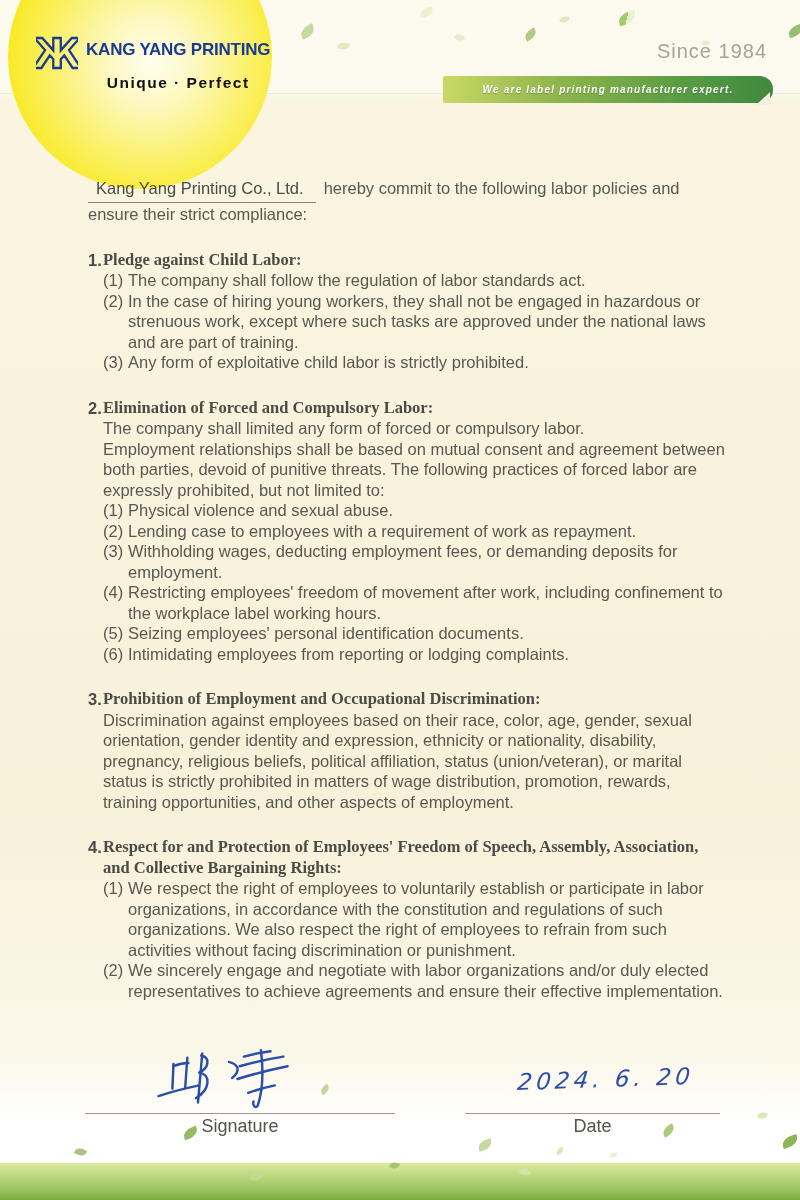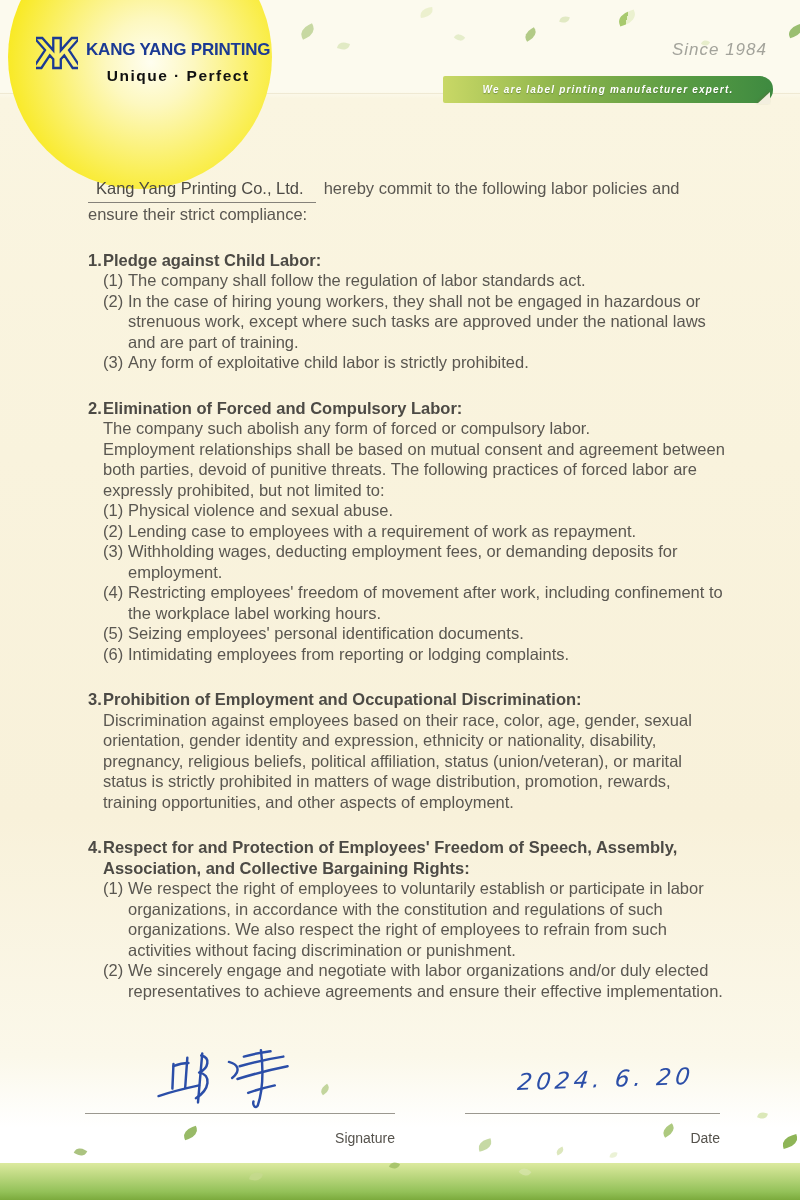--- a/index.html
+++ b/index.html
@@ -11,46 +11,46 @@
   .top-divider{position:absolute;left:0;top:93px;width:800px;height:1px;background:#EFE9D3;z-index:1;}
   
   .sun{
     position:absolute;left:8px;top:-75px;width:264px;height:264px;border-radius:50%;z-index:2;
     background:radial-gradient(circle at 54% 52%, #FFFEF0 0%, #FDF8C0 22%, #FAEF5A 55%, #F8E70E 80%, #F6E300 100%);
   }
   .logo-block{position:absolute;left:36px;top:34px;z-index:3;display:flex;align-items:flex-start;}
   .logo-mark{width:42px;height:42px;margin-right:8px;}
   .brand-text{display:flex;flex-direction:column;align-items:center;}
   .brand-name{color:#1B3A94;font-weight:bold;font-size:17px;letter-spacing:-0.2px;line-height:20px;margin-top:6px;white-space:nowrap;}
-  .brand-tagline{color:#111111;font-weight:bold;font-size:15.5px;letter-spacing:1.5px;margin-top:7px;white-space:nowrap;}
-  .since{position:absolute;right:33px;top:40px;z-index:3;color:#A3A39B;font-size:17px;font-style:italic;letter-spacing:1px;}
+  .brand-tagline{color:#111111;font-weight:bold;font-size:15.5px;letter-spacing:1.5px;margin-top:14px;white-space:nowrap;}
+  .since{position:absolute;right:33px;top:40px;z-index:3;color:#A3A39B;font-size:20px;letter-spacing:1px;}
   .banner{
     position:absolute;left:443px;top:76px;width:330px;height:27px;z-index:3;
     background:linear-gradient(90deg,#C9D866 0%,#8EB54C 35%,#569A43 75%,#3E8A40 100%);
     border-radius:2px 13px 13px 2px;display:flex;align-items:center;justify-content:center;
   }
   .banner-text{color:#FFFFFF;font-size:10px;font-style:italic;font-weight:bold;letter-spacing:1.2px;white-space:nowrap;text-shadow:0 1px 1px rgba(60,90,40,.45);}
   .banner-curl{position:absolute;right:3px;bottom:-1px;width:0;height:0;border-left:13px solid transparent;border-bottom:12px solid #F3EFDF;filter:drop-shadow(-1px -1px 1px rgba(90,110,60,.5));}
   
   .content{position:absolute;left:88px;top:160px;width:637px;z-index:5;color:#5A5751;font-size:16.5px;line-height:20.5px;}
   .doc-title{color:#4C4A45;font-weight:bold;font-size:27px;line-height:34px;text-align:center;margin:0 40px 30px 0;}
   .intro{margin-bottom:24px;line-height:23px;}
   .company-line{display:inline-block;font-weight:normal;color:#4C4A45;border-bottom:1px solid #85827A;padding:0 12px 2px 8px;margin-right:8px;}
   .section{margin-bottom:25px;}
   .sec-head{display:flex;color:#4C4A45;font-weight:bold;}
   .sec-num{flex:0 0 15px;}
-  .sec-title{flex:1;}
+  .sec-title{flex:1;font-family:Liberation Serif, serif;}
   .spara{margin:0;padding-left:15px;}
   .item{display:flex;padding-left:15px;}
   .marker{flex:0 0 25px;}
   .itext{flex:1;}
   
   .sig-block{position:absolute;z-index:6;}
   .sig-line{border-top:1px solid #9B988F;}
-  .sig-label{text-align:right;color:#55524C;font-size:14px;padding-top:2px;margin-top:14px;}
+  .sig-label{text-align:center;color:#55524C;font-size:18px;padding-top:2px;}
   .sig-ink{position:absolute;left:150px;top:1048px;z-index:7;}
   .date-ink{
     position:absolute;left:518px;top:1066px;z-index:7;color:#2B4EA8;
     font-size:23px;font-style:italic;letter-spacing:4px;transform:skewX(-8deg) rotate(-2deg);
     font-family:"DejaVu Sans",sans-serif;white-space:nowrap;
   }
   
   .footer-band{
     position:absolute;left:0;bottom:0;width:800px;height:37px;z-index:4;
     background:linear-gradient(180deg,#DCEA9F 0%,#B7D57B 40%,#93C158 78%,#7BAA3C 100%);
@@ -112,21 +112,21 @@
         <span class="marker">(3)</span>
         <span class="itext">Any form of exploitative child labor is strictly prohibited.</span>
       </div>
     </div>
 
     <div class="section">
       <div class="sec-head">
         <span class="sec-num">2.</span>
         <span class="sec-title">Elimination of Forced and Compulsory Labor:</span>
       </div>
-      <p class="spara">The company such abolish any form of forced or compulsory labor.</p>
+      <p class="spara">The company shall limited any form of forced or compulsory labor.</p>
       <p class="spara">Employment relationships shall be based on mutual consent and agreement between both parties, devoid of punitive threats. The following practices of forced labor are expressly prohibited, but not limited to:</p>
       <div class="item">
         <span class="marker">(1)</span>
         <span class="itext">Physical violence and sexual abuse.</span>
       </div>
       <div class="item">
         <span class="marker">(2)</span>
         <span class="itext">Lending case to employees with a requirement of work as repayment.</span>
       </div>
       <div class="item">

